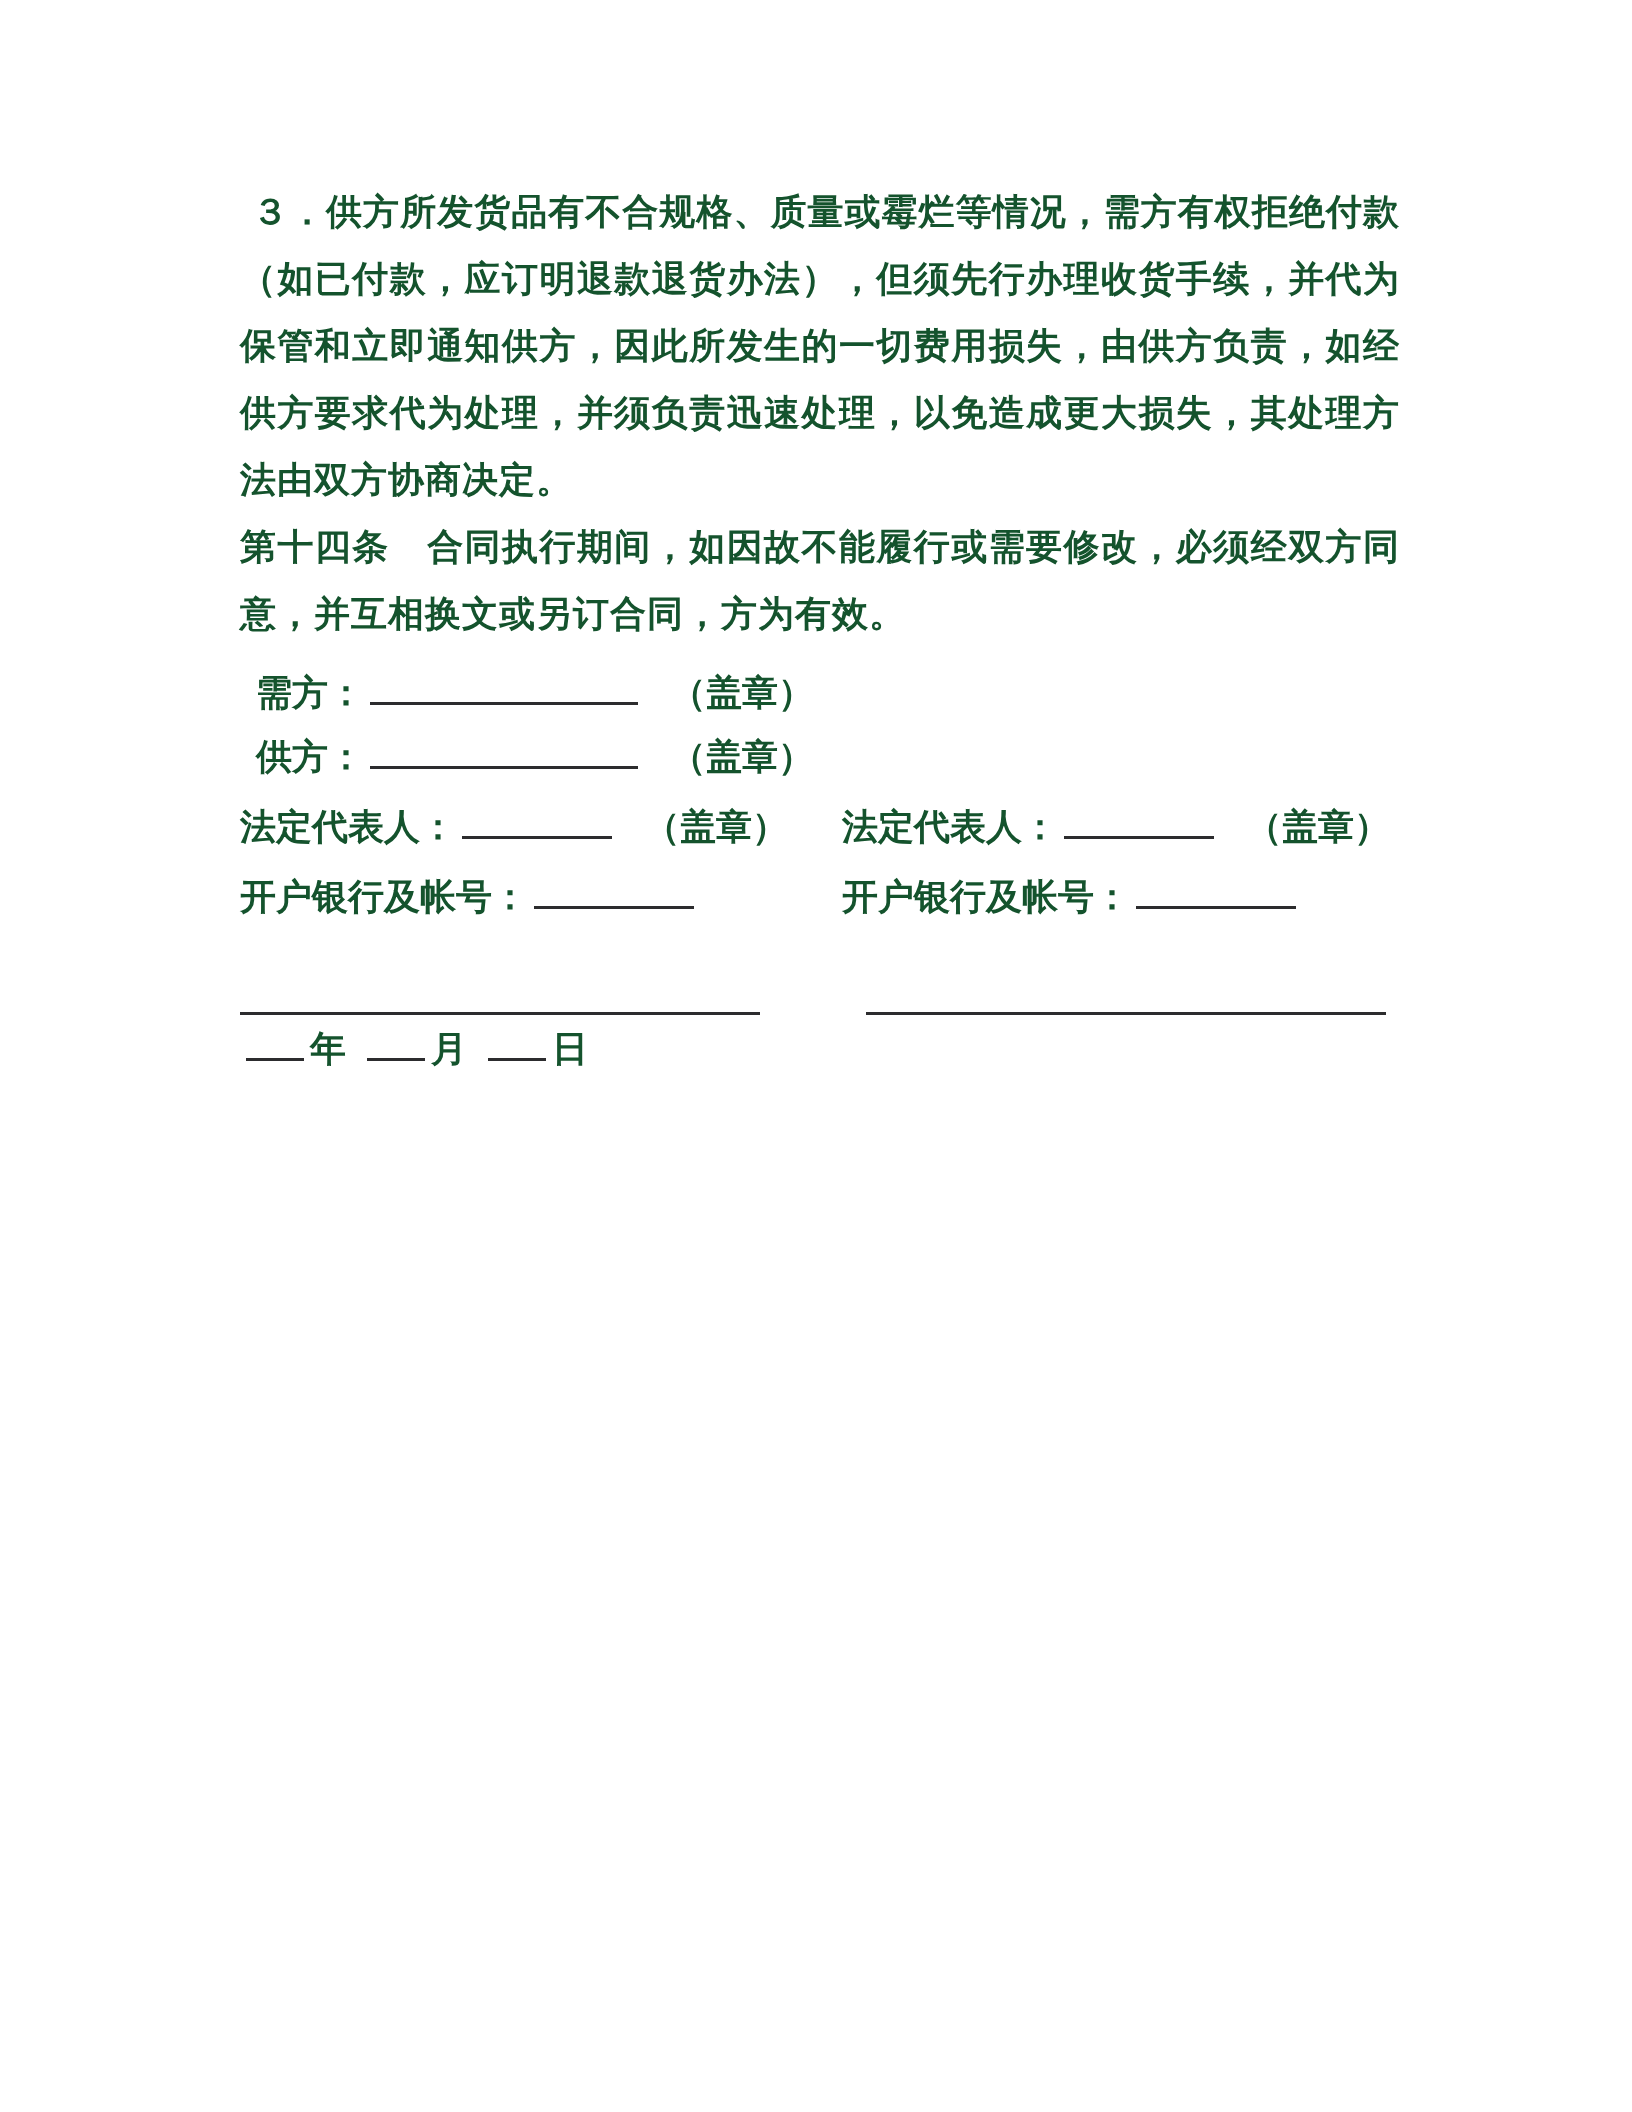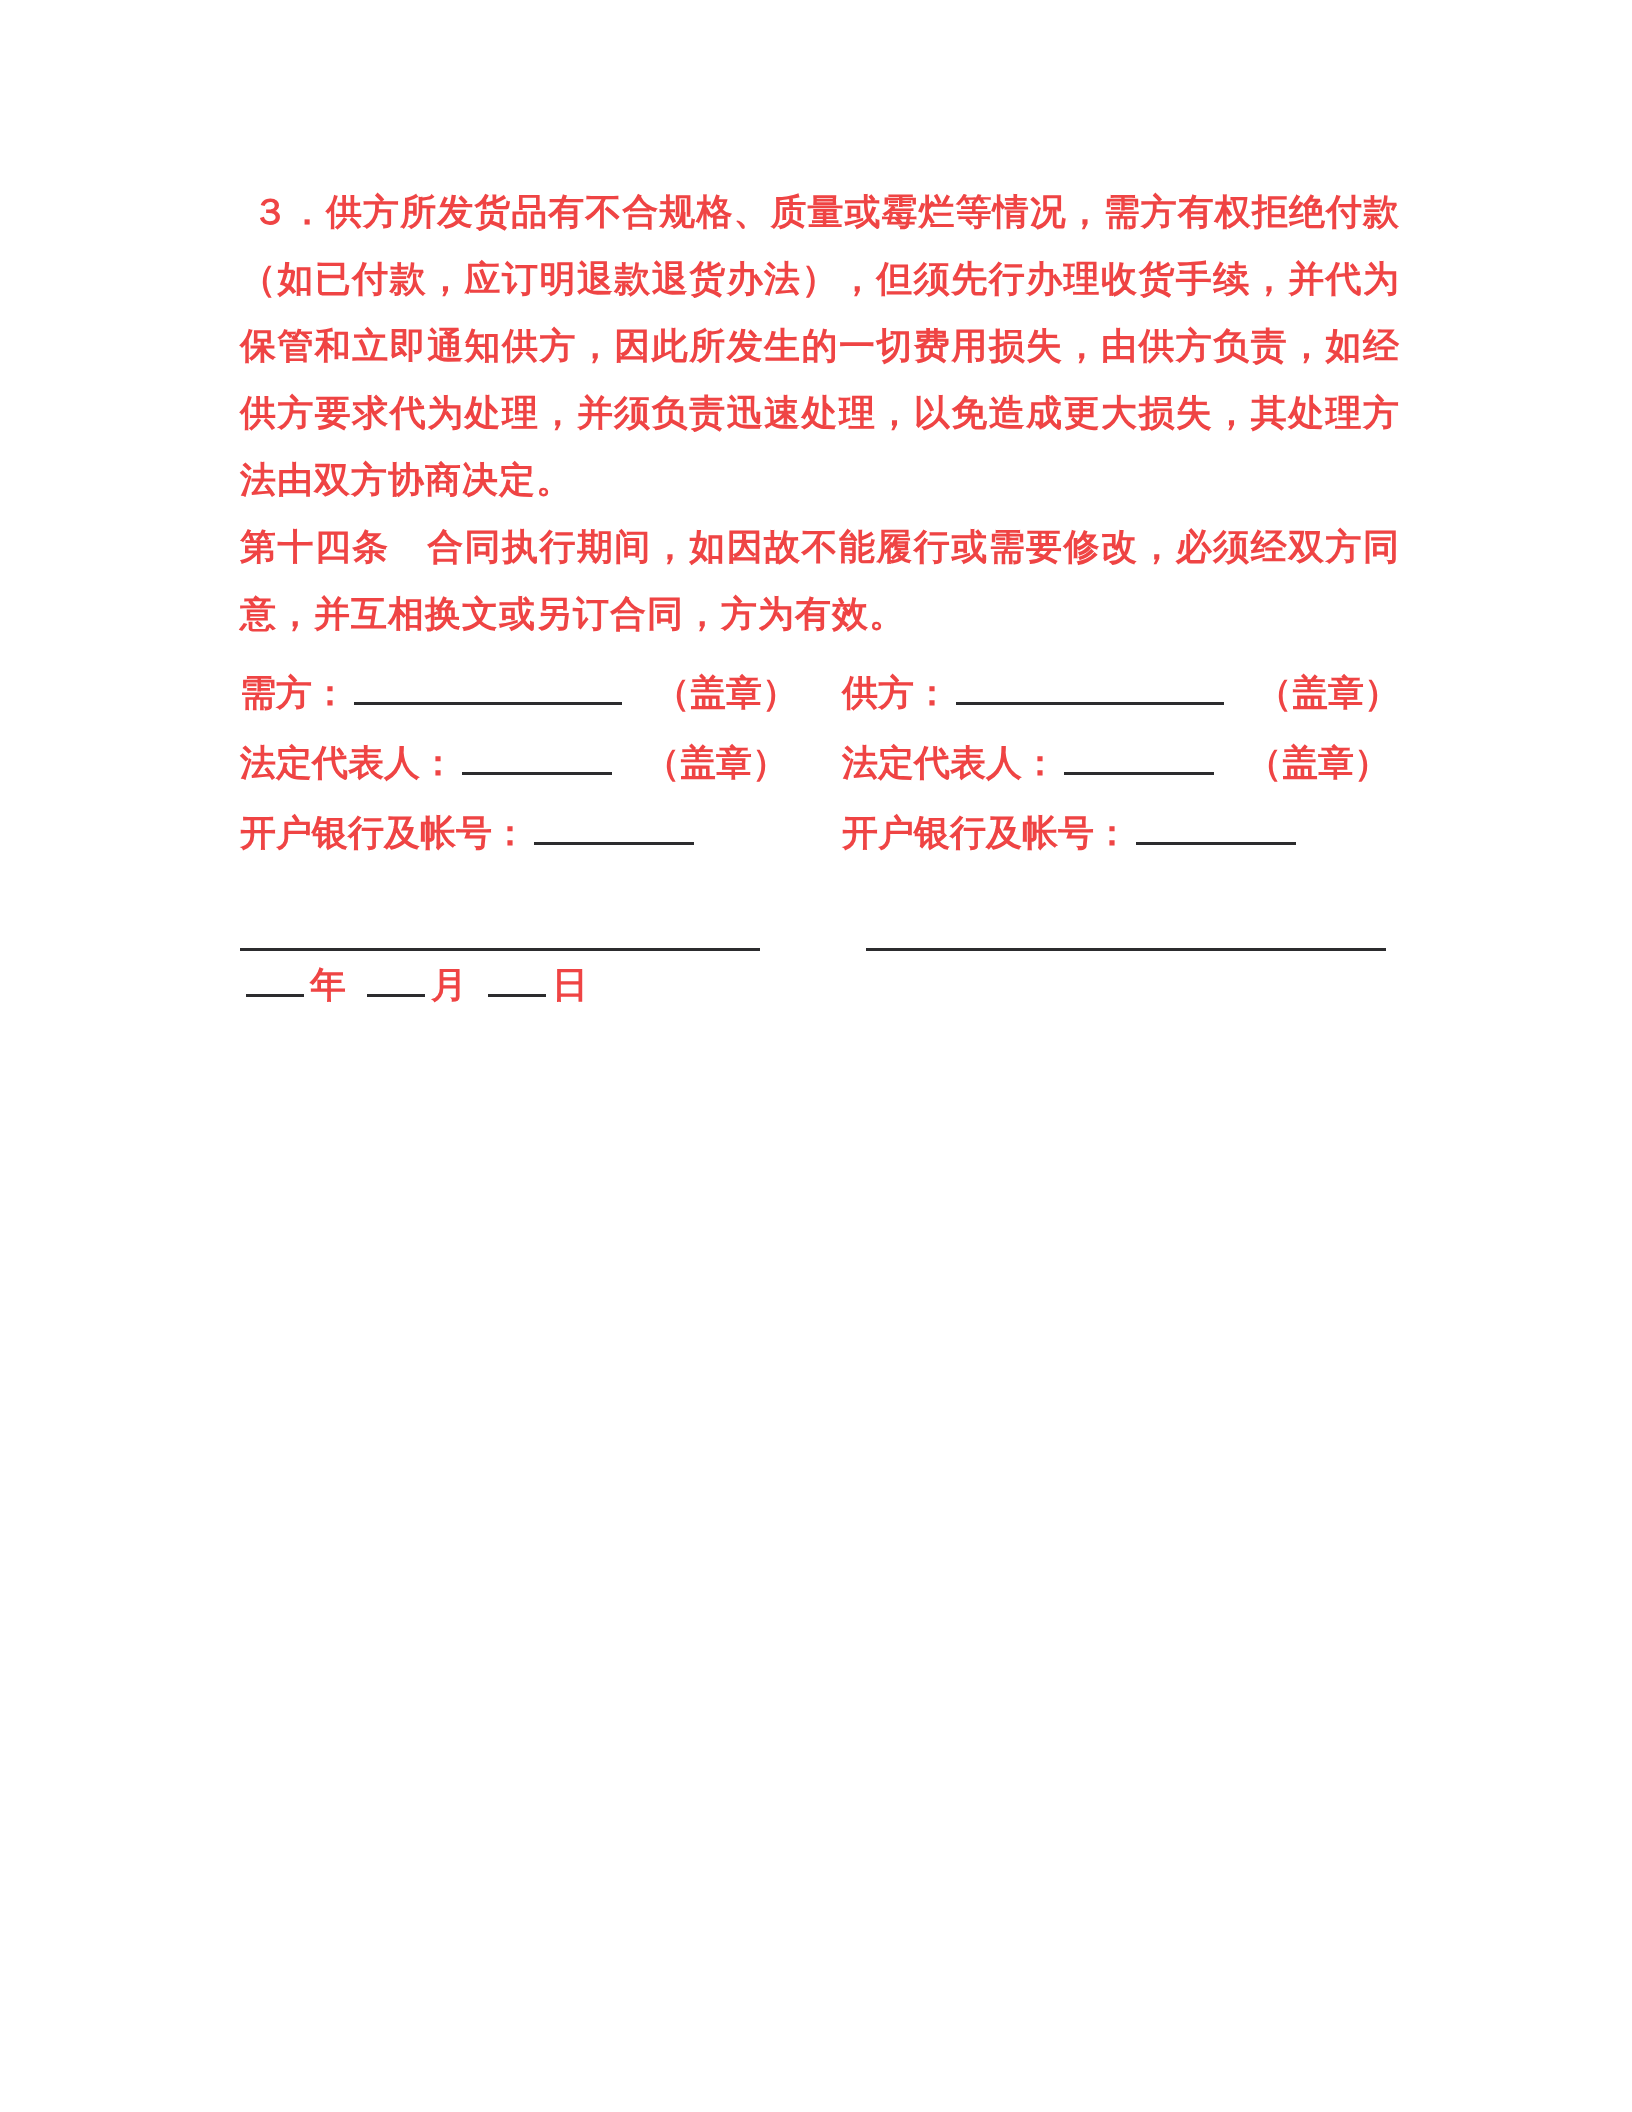--- a/index.html
+++ b/index.html
@@ -2,21 +2,21 @@
 <html><head>
 <meta charset="utf-8">
 <style>
   * { margin: 0; padding: 0; box-sizing: border-box; }
   html, body { background: #ffffff; }
   .page {
     position: relative;
     width: 1632px;
     height: 2112px;
     background: #ffffff;
-    color: #ef4444;
+    color: #14532d;
     font-family: "Liberation Sans", "DejaVu Sans", sans-serif;
     font-weight: 700;
     font-size: 36px;
     line-height: 67px;
     padding: 178px 232px 0 240px;
     overflow: hidden;
   }
   .para {
     text-align: justify;
     letter-spacing: 1px;
@@ -29,21 +29,21 @@
     vertical-align: baseline;
     margin: 0 6px;
   }
   .w-arb   { width: 110px; }
   .w-party { width: 268px; }
   .w-rep   { width: 150px; }
   .w-bank  { width: 160px; }
   .w-long  { width: 520px; margin: 0; }
   .w-date  { width: 58px; }
   .sig-row { display: flex; align-items: baseline; white-space: nowrap; }
-  .sig-row.first { margin-top: 12px; }
+  .sig-row.first { margin-top: 12px; flex-direction: column; }
   .sig-col { width: 586px; display: flex; align-items: baseline; white-space: nowrap; }
   .sig-col.right { margin-left: 16px; width: auto; font-family: Liberation Mono, monospace; }
   .seal { margin-left: 26px; }
   .lines-row { margin-top: 32px; height: 50px; display: flex; align-items: flex-end; }
   .lines-row .spacer { width: 106px; }
   .date-row { letter-spacing: 1px; }
   .date-row .lbl { margin-right: 14px; }
 </style>
 </head>
 <body>

